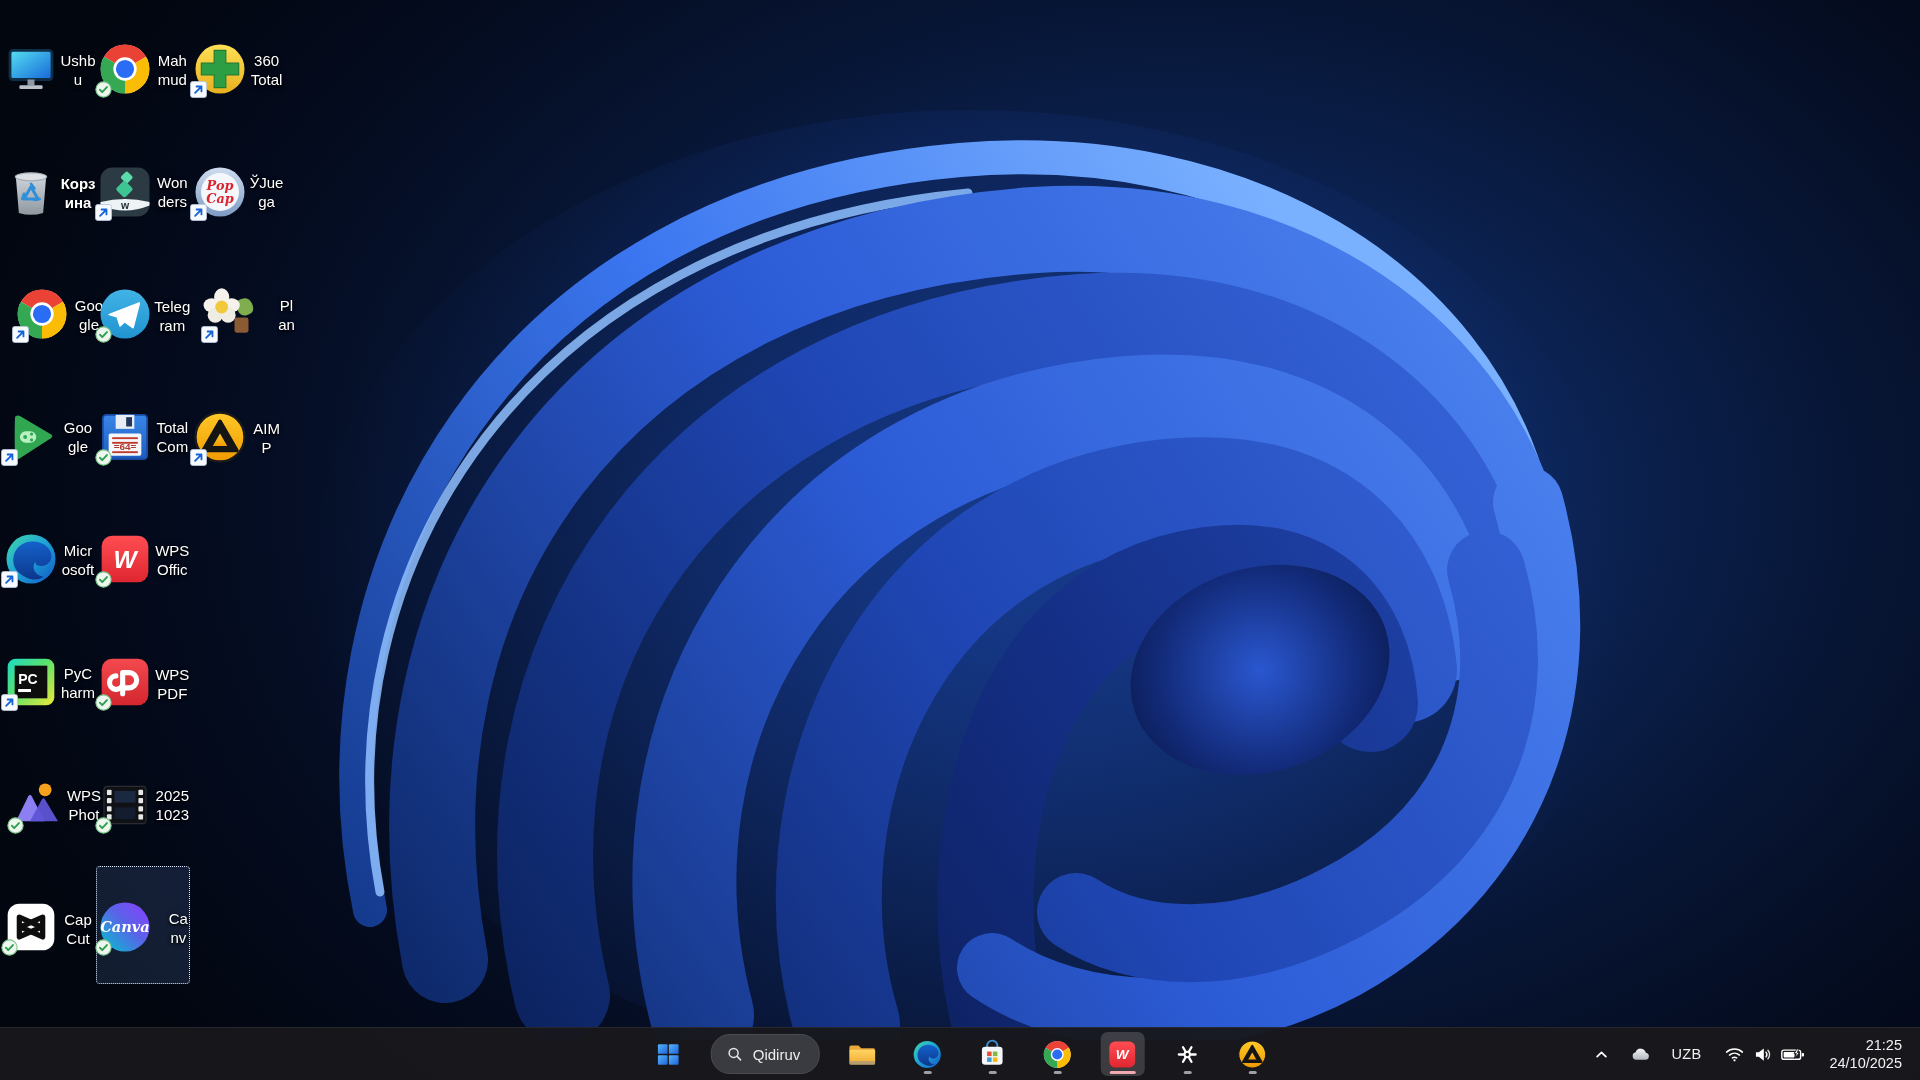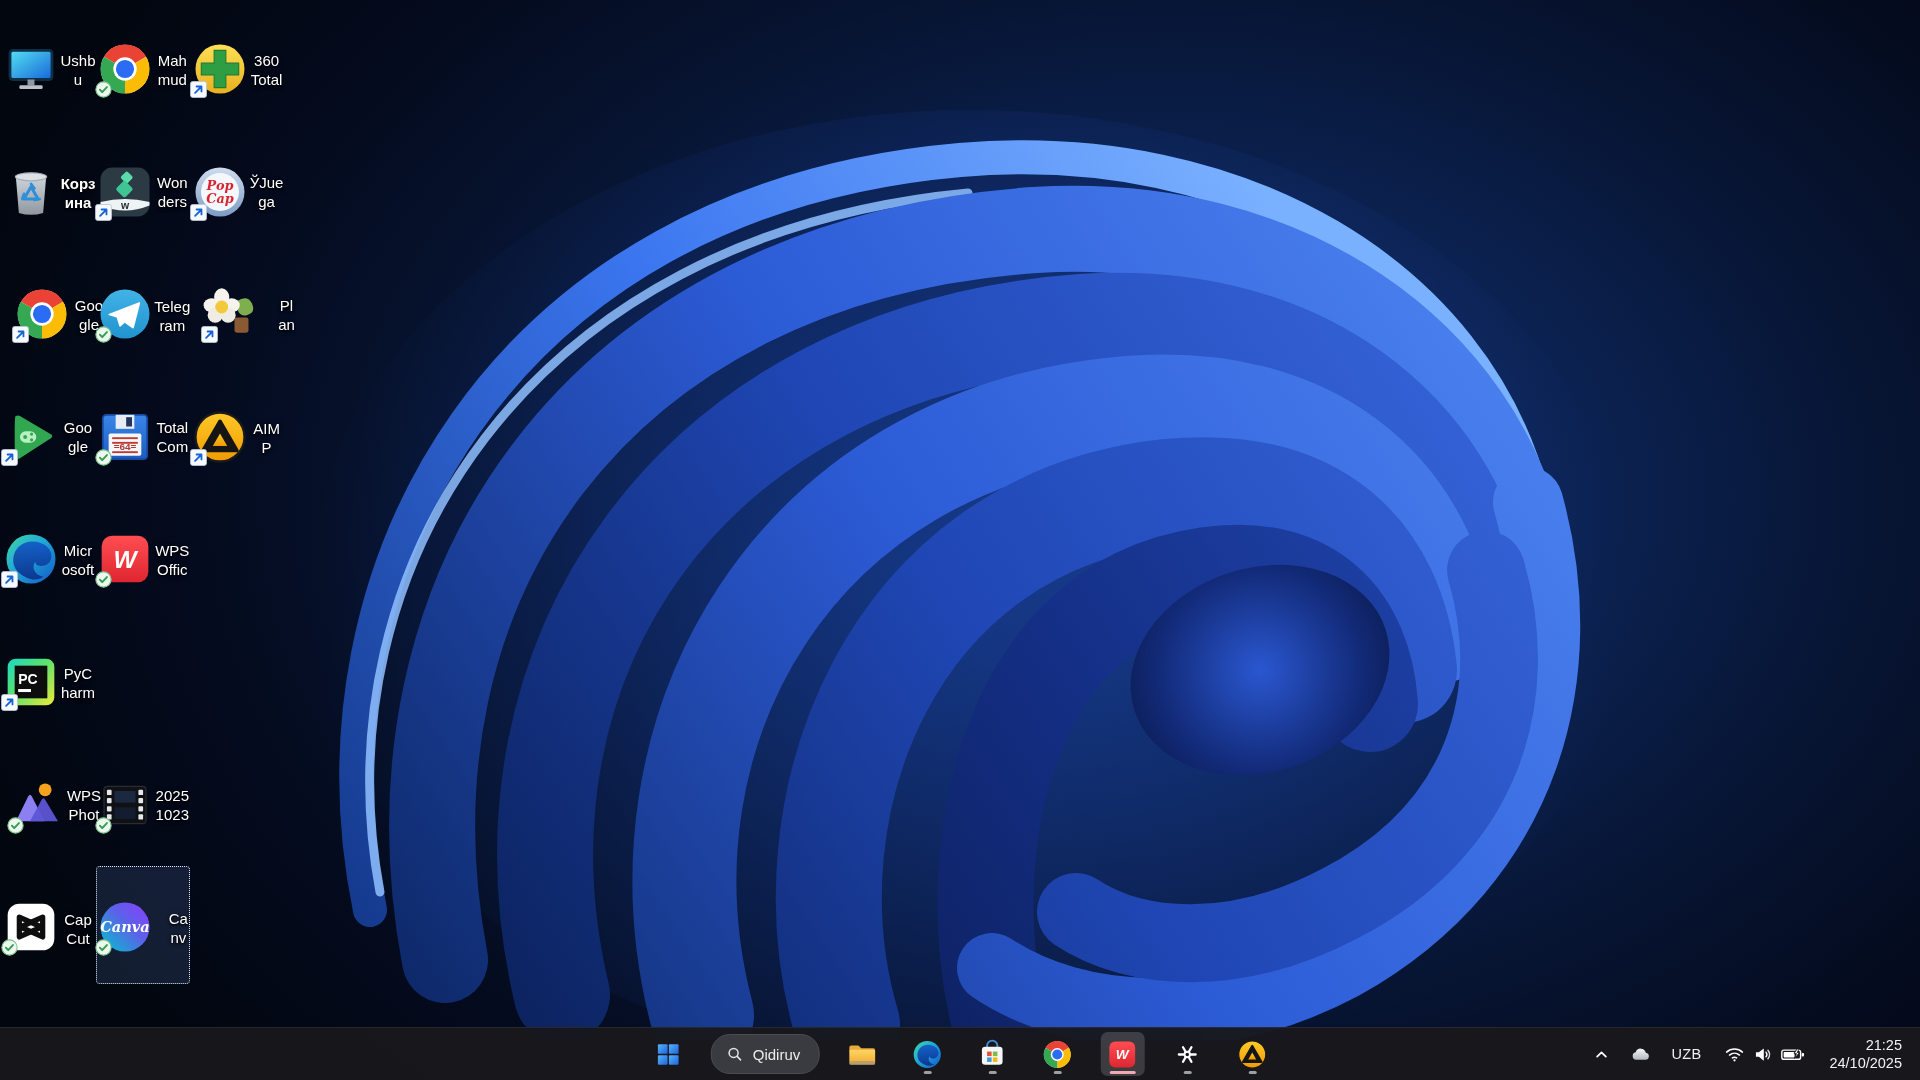--- a/index.html
+++ b/index.html
@@ -438,20 +438,42 @@
         </svg>
         <span class="badge">
           <svg viewBox="0 0 16 16">
             <rect x="0.5" y="0.5" width="15" height="15" rx="2" fill="#f7fafe" stroke="#b9c8dd" stroke-width="0.8"></rect>
             <path d="M4.8 11.2 L10.6 5.4 M6.2 5.2 h4.6 v4.6" fill="none" stroke="#1563d6" stroke-width="1.7" stroke-linecap="round" stroke-linejoin="round"></path>
           </svg>
         </span>
       </div>
       <div class="dlabel">PyCharm 2025.2.3</div>
     </div>
+    <div class="dicon" style="left: 96.3px; top: 621px;">
+      <div class="ic">
+        <svg viewBox="0 0 48 48">
+          <defs>
+            <linearGradient id="pd_g" x1="0" y1="0" x2="0" y2="1">
+              <stop offset="0" stop-color="#f4494f"></stop>
+              <stop offset="1" stop-color="#d3262e"></stop>
+            </linearGradient>
+          </defs>
+          <rect x="4" y="4" width="40" height="40" rx="9" fill="url(#pd_g)"></rect>
+          <path d="M22 34 V16 h5.5 a6.5 6.5 0 0 1 0 13 H24" fill="none" stroke="#fff" stroke-width="4.4" stroke-linecap="round" stroke-linejoin="round"></path>
+          <path d="M22 26.5 a5.8 5.8 0 1 1 -5.8-7.8" fill="none" stroke="#fff" stroke-width="4.4" stroke-linecap="round"></path>
+        </svg>
+        <span class="badge">
+          <svg viewBox="0 0 16 16">
+            <circle cx="8" cy="8" r="7.2" fill="#eef7ef" stroke="#7bc489" stroke-width="1"></circle>
+            <path d="M4.6 8.2 l2.2 2.3 4.4-4.8" fill="none" stroke="#2f9e4f" stroke-width="1.8" stroke-linecap="round" stroke-linejoin="round"></path>
+          </svg>
+        </span>
+      </div>
+      <div class="dlabel">WPS PDF</div>
+    </div>
     <div class="dicon" style="left: 2px; top: 743.6px; margin-left: 6px;">
       <div class="ic">
         <svg viewBox="0 0 48 48">
           <circle cx="31" cy="11" r="5.5" fill="#f6a21c"></circle>
           <path d="M6 38 L16.5 16.5 Q18 13.8 19.5 16.5 L30.5 38 Z" fill="#8b7ff2"></path>
           <path d="M18 38 L28 19.5 Q29.5 17 31 19.5 L42 38 Z" fill="#5e55d6" opacity=".95"></path>
         </svg>
         <span class="badge">
           <svg viewBox="0 0 16 16">
             <circle cx="8" cy="8" r="7.2" fill="#eef7ef" stroke="#7bc489" stroke-width="1"></circle>

